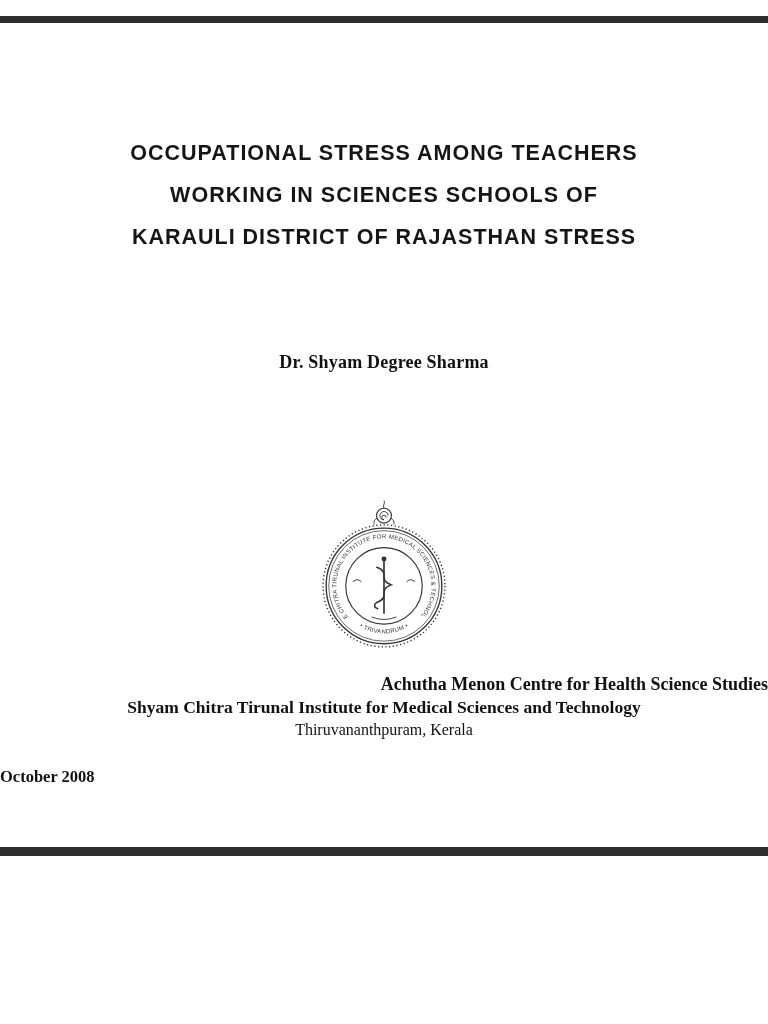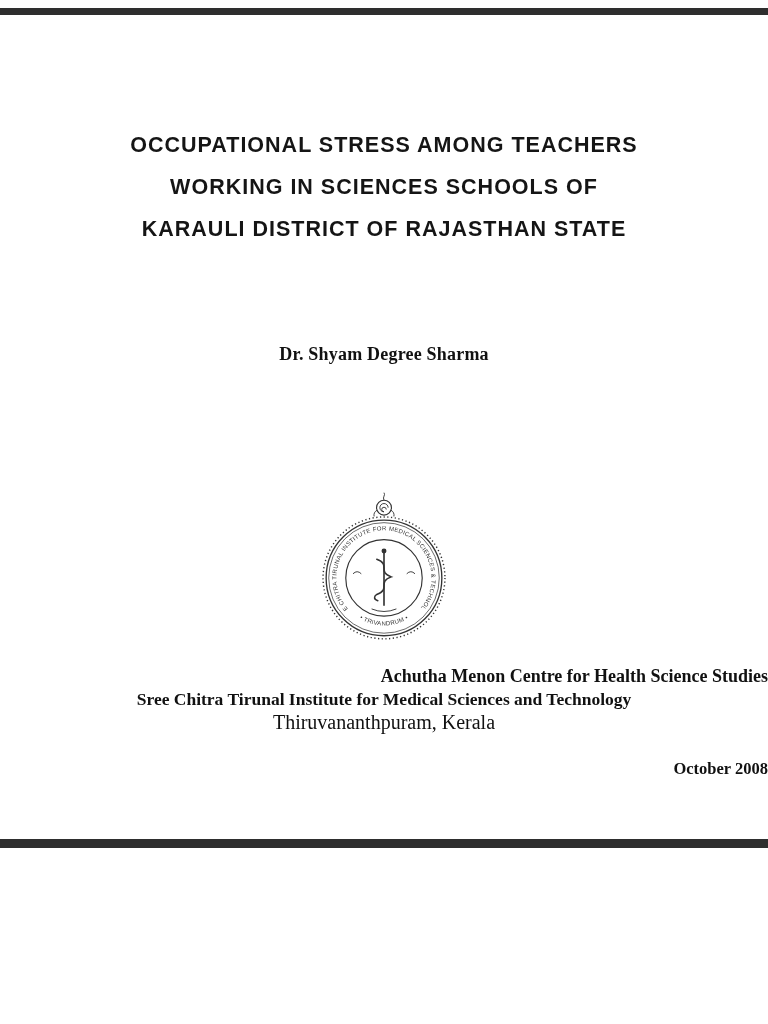--- a/index.html
+++ b/index.html
@@ -4,21 +4,21 @@
 <style>
   :root{
     --page-bg:#ffffff;
     --ink:#111111;
     --edge:#2e2e2e;
   }
   html,body{margin:0;padding:0;background:#ffffff;}
   .page{
     position:relative;
     width:768px;height:840px;
-    margin:8px auto;
+    margin:16px auto;
     background:var(--page-bg);
     color:var(--ink);
     font-family:"Liberation Serif", serif;
     overflow:hidden;
   }
   .edge-top{position:absolute;top:0;left:0;right:0;height:7px;background:var(--edge);}
   .edge-bottom{position:absolute;bottom:0;left:0;right:0;height:9px;background:var(--edge);}
 
   .title-block{
     padding-top:116px;
@@ -57,26 +57,26 @@
     line-height:23px;
   }
   .institute-line{
     text-align:center;
     font-weight:bold;
     font-size:17.5px;
     line-height:23px;
   }
   .location-line{
     text-align:center;
-    font-size:20px;
+    font-size:16px;
     line-height:22px;
   }
   .date-line{
     margin-top:26px;
-    text-align:right;
+    text-align:left;
     font-weight:bold;
     font-size:16.5px;
   }
   .seal-stroke{stroke:#333;fill:none;}
   .ring-text{
     font-family:"Liberation Sans", sans-serif;
     font-size:5.8px;
     letter-spacing:0.3px;
     fill:#333;
   }
@@ -84,21 +84,21 @@
 </head>
 <body>
 
 <div class="page">
 
   <div class="edge-top"></div>
 
   <div class="title-block">
     <div>OCCUPATIONAL STRESS AMONG TEACHERS</div>
     <div>WORKING IN SCIENCES SCHOOLS OF</div>
-    <div>KARAULI DISTRICT OF RAJASTHAN STATE</div>
+    <div>KARAULI DISTRICT OF RAJASTHAN STRESS</div>
   </div>
 
   <div class="author-line">Dr. Shyam Degree Sharma</div>
 
 
   <div class="seal-wrap">
     <svg width="176" height="156" viewBox="-85 -88 170 151" aria-hidden="true">
 
       <g transform="translate(0,-68)">
         <circle class="seal-stroke" cx="0" cy="0" r="7.2" stroke-width="1.1"></circle>
@@ -130,18 +130,18 @@
         <path class="seal-stroke" stroke-width="1.5" stroke-linecap="round" d="M -7 -18 C 7 -13, -7 -6, 7 -1 C -7 4, 7 11, -7 16 C -10 18, -10 21, -6 22"></path>
       </g>
 
       <path class="seal-stroke" d="M -30 -4 q 4 -4 8 0" stroke-width="0.9"></path>
       <path class="seal-stroke" d="M 22 -4 q 4 -4 8 0" stroke-width="0.9"></path>
       <path class="seal-stroke" d="M -12 30 q 12 5 24 0" stroke-width="0.9"></path>
     </svg>
   </div>
 
   <div class="centre-line">Achutha Menon Centre for Health Science Studies</div>
-  <div class="institute-line">Sree Chitra Tirunal Institute for Medical Sciences and Technology</div>
+  <div class="institute-line">Shyam Chitra Tirunal Institute for Medical Sciences and Technology</div>
   <div class="location-line">Thiruvananthpuram, Kerala</div>
   <div class="date-line">October 2008</div>
 
   <div class="edge-bottom"></div>
 </div>
 
 </body></html>

